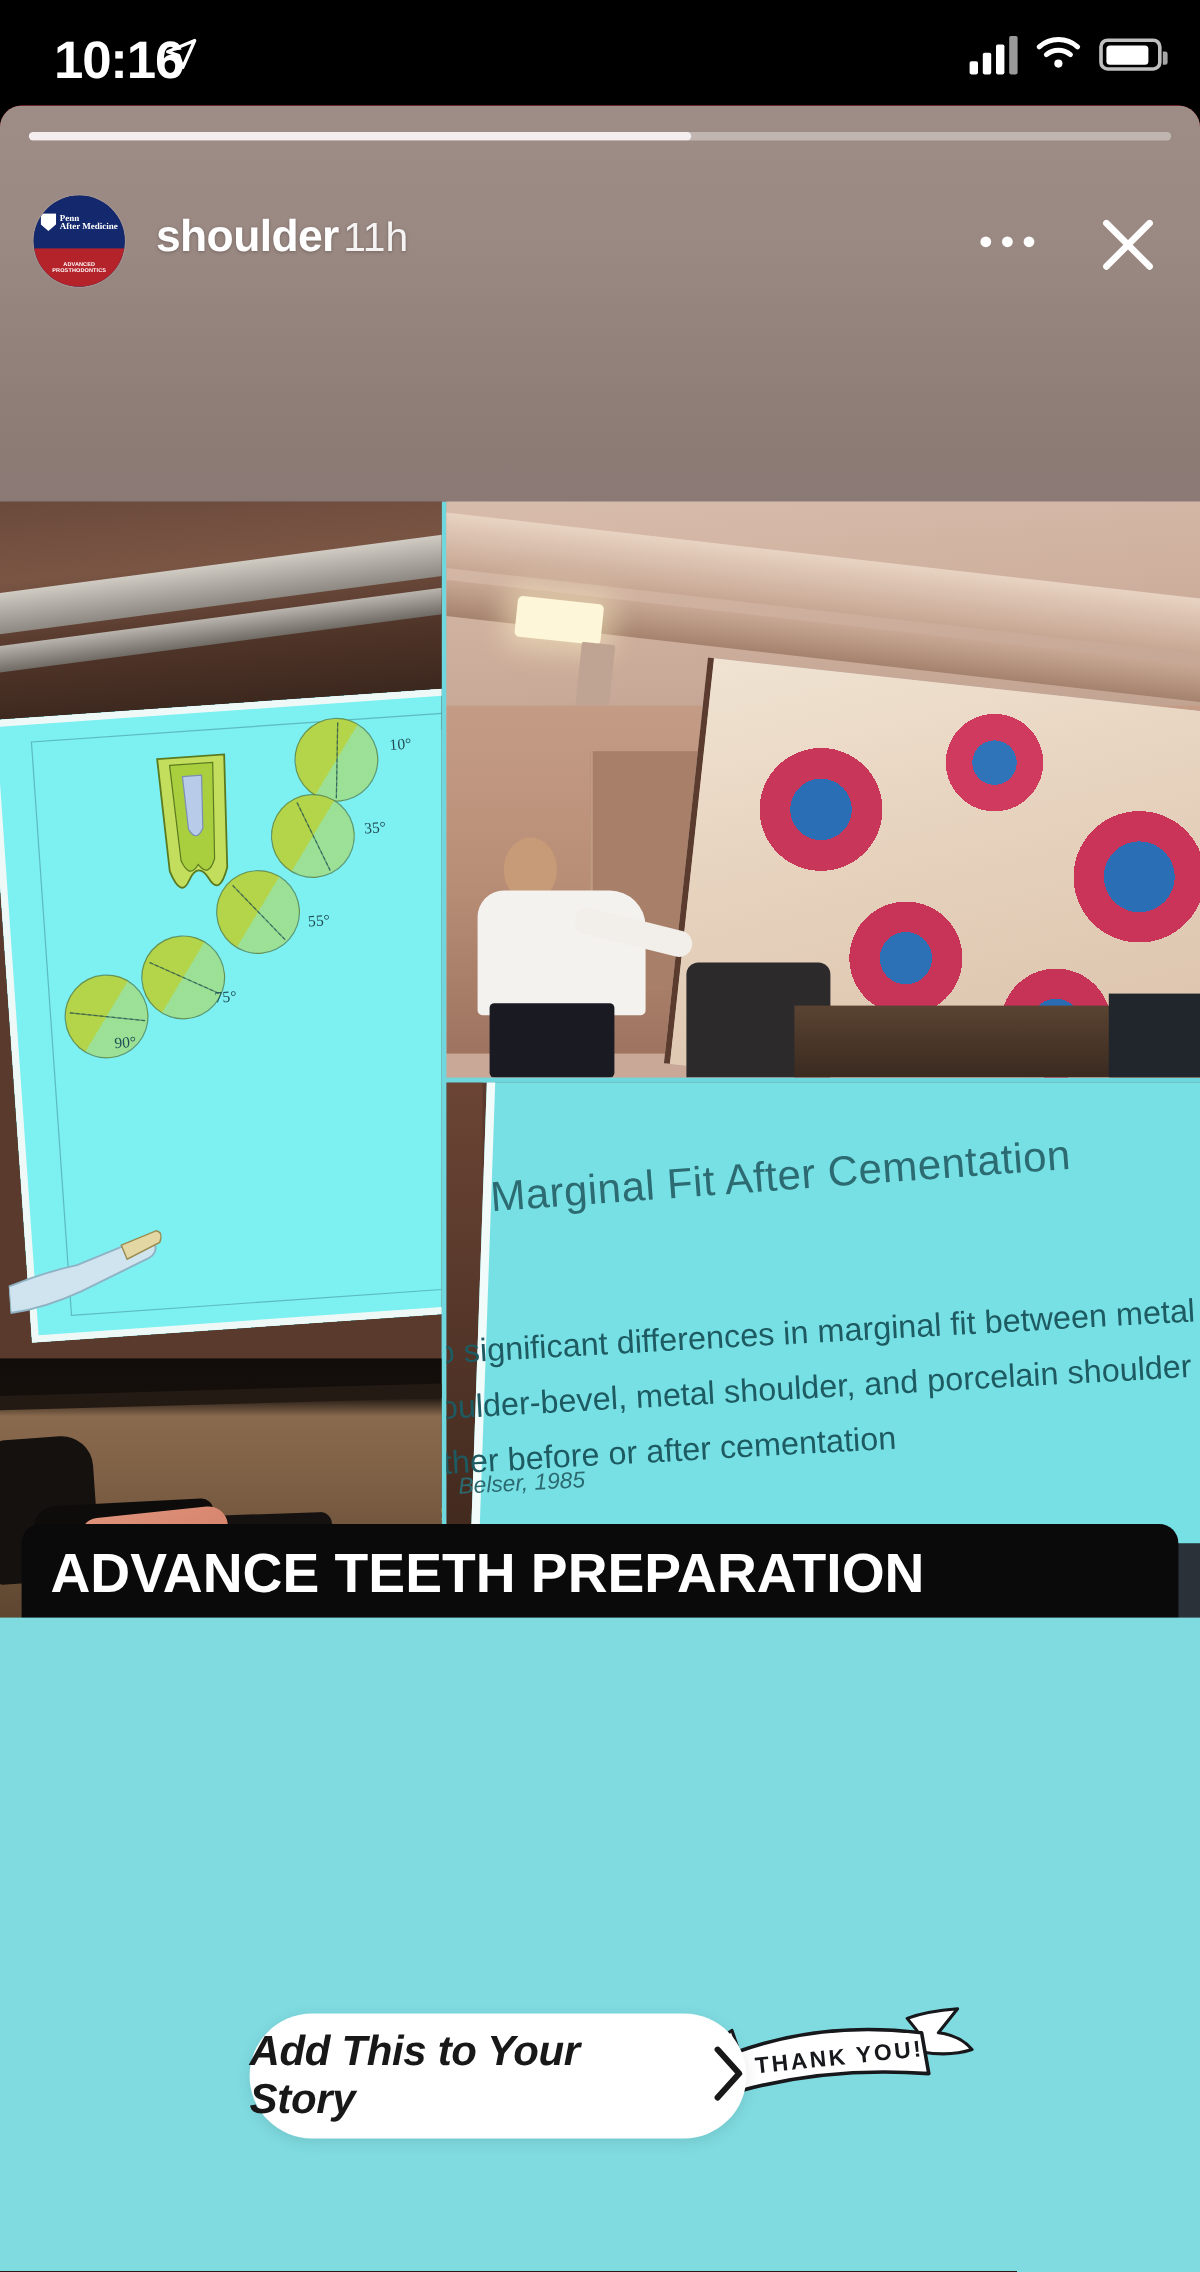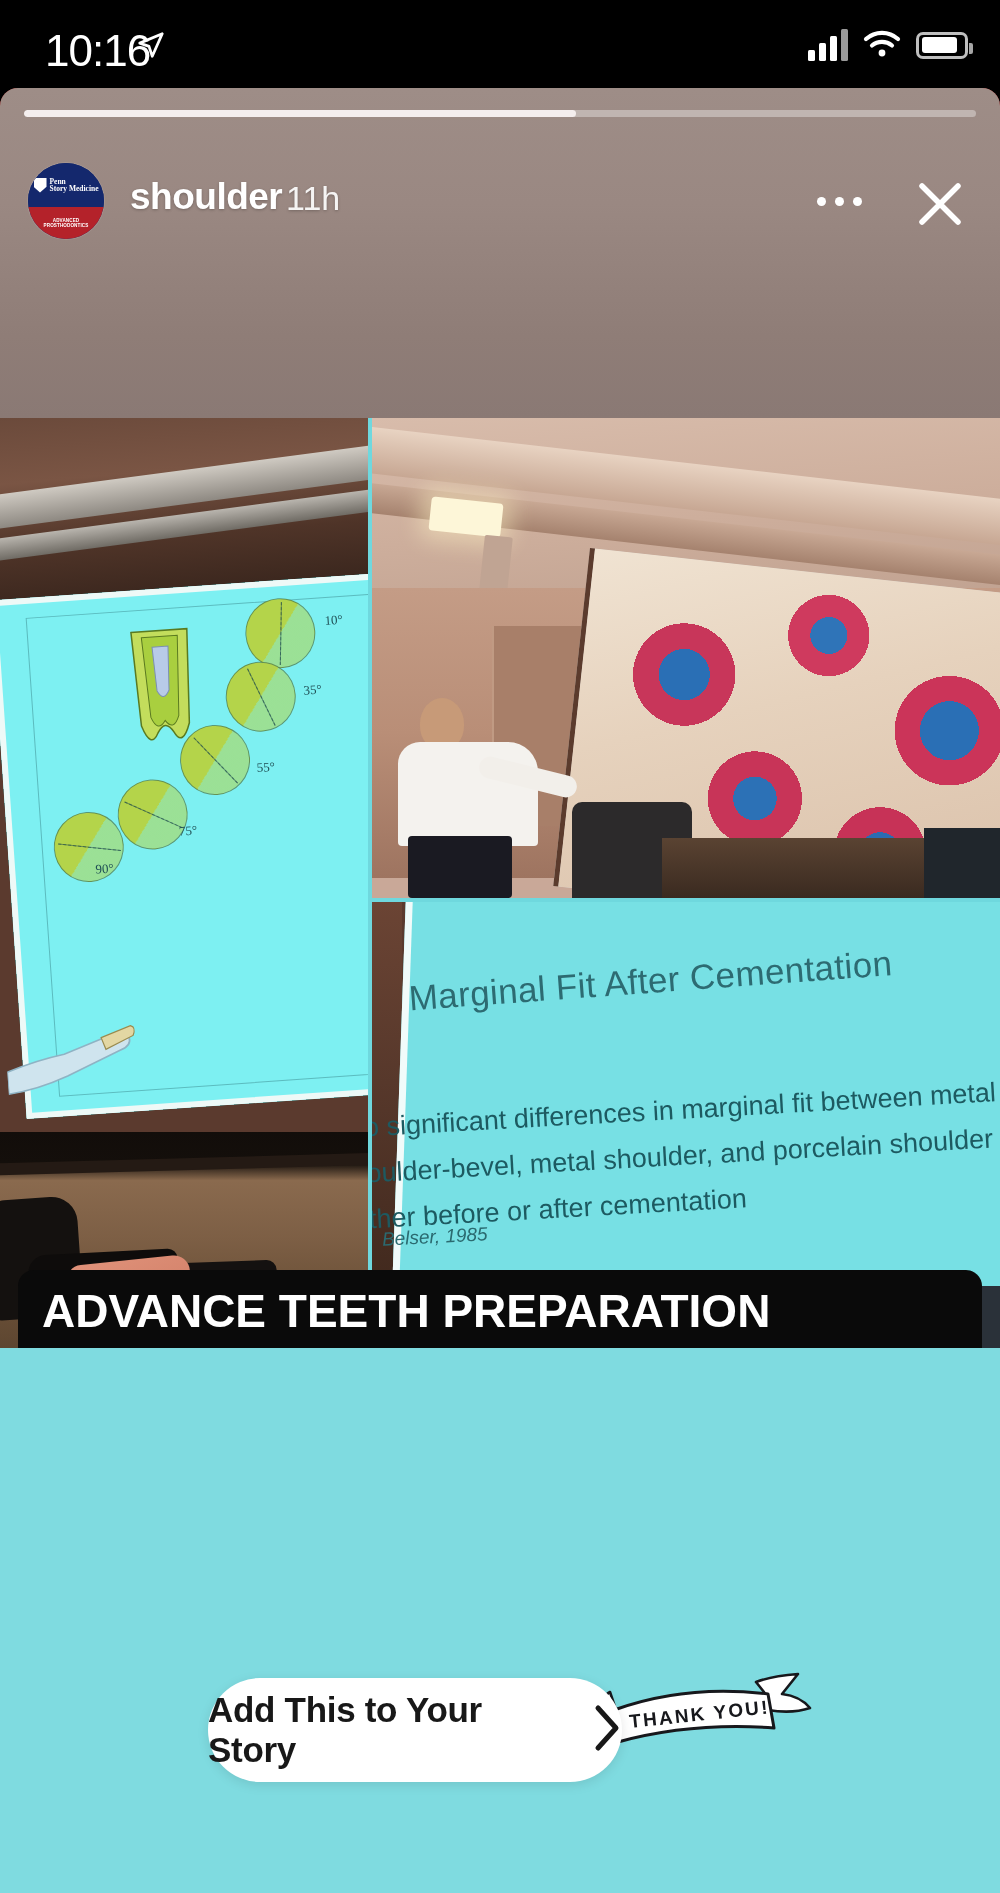--- a/index.html
+++ b/index.html
@@ -17,21 +17,21 @@
   }
 
   
   #statusbar {
     position: absolute; top: 0; left: 0;
     width: 1000px; height: 96px;
     color: #fff;
   }
   #clock {
     position: absolute; left: 45px; top: 26px;
-    font-size: 44px; font-weight: 400;
+    font-size: 44px; font-weight: 700;
     letter-spacing: -1px;
     font-family: "Liberation Sans", sans-serif;
   }
   #loc-arrow { position: absolute; left: 136px; top: 30px; }
   #status-right { position: absolute; right: 32px; top: 28px; display: flex; align-items: center; gap: 14px; }
   .sig-bars { display: flex; align-items: flex-end; gap: 4px; height: 32px; }
   .sig-bars i { display: block; width: 7px; background: #fff; border-radius: 1.5px; }
   .sig-bars i:nth-child(1) { height: 11px; }
   .sig-bars i:nth-child(2) { height: 18px; }
   .sig-bars i:nth-child(3) { height: 25px; }
@@ -359,21 +359,21 @@
   }
   #add-story-btn {
     position: absolute; left: 208px; top: 330px;
     width: 414px; height: 104px;
     background: #fff; border-radius: 52px;
     display: flex; align-items: center; justify-content: center;
     gap: 18px;
     box-shadow: 0 3px 12px rgba(0,0,0,.10);
   }
   #add-story-label {
-    color: #181818; font-size: 35px; font-weight: 700; letter-spacing: -0.3px;
+    color: #181818; font-size: 35px; font-weight: 700; letter-spacing: -0.3px; font-style: italic;
   }
 </style>
 </head>
 <body>
 
 <div id="phone">
 
   <div id="statusbar">
     <div id="clock">10:16</div>
     <div id="loc-arrow">
@@ -407,21 +407,21 @@
     <div id="progress-wrap">
       <div id="progress-fill" style="width:58%"></div>
     </div>
 
     <div id="story-header">
       <div id="avatar">
         <div class="av-top">
           <span class="av-shield"></span>
           <span class="av-wordmark">
             <span>Penn</span><br>
-            <span>Story Medicine</span>
+            <span>After Medicine</span>
           </span>
         </div>
         <div class="av-bot">
           <span class="av-sub">ADVANCED</span>
           <span class="av-sub">PROSTHODONTICS</span>
         </div>
       </div>
       <div id="username">shoulder</div>
       <div id="timestamp">11h</div>
       <div id="more-btn">

